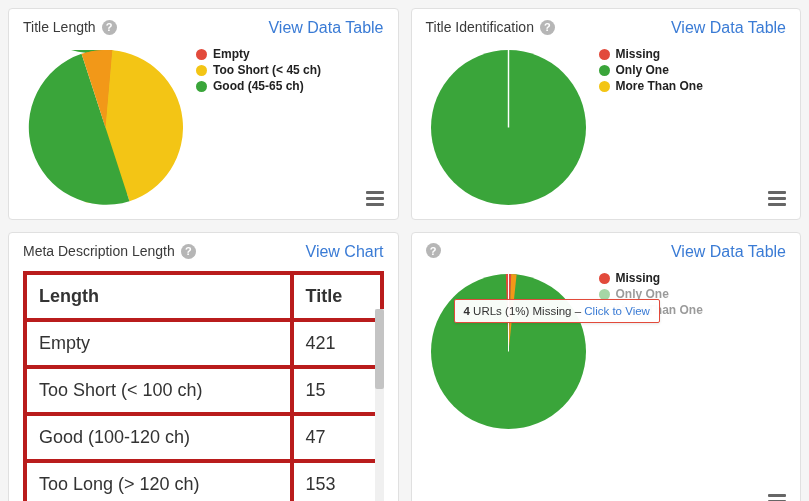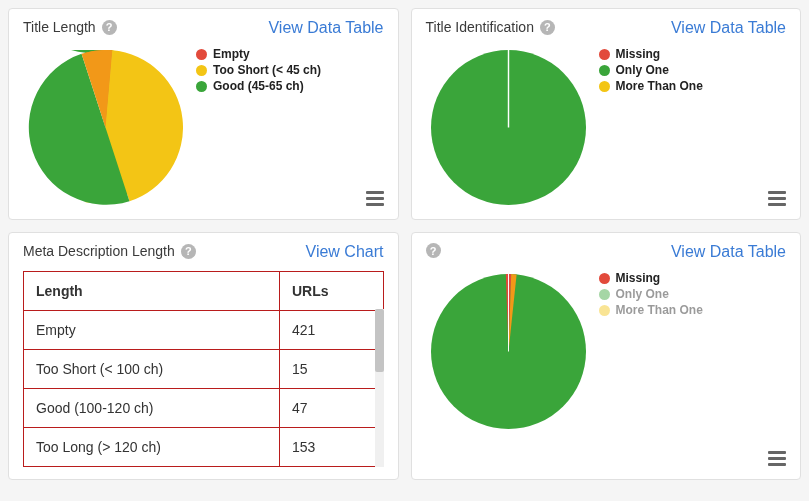--- a/index.html
+++ b/index.html
@@ -96,22 +96,22 @@
     margin: 3px 0;
     border-radius: 1px;
   }
   table {
     width: 100%;
     border-collapse: collapse;
   }
   th, td {
     text-align: left;
     padding: 11px 12px;
-    font-size: 14px;
-    border: 1px solid #b91c1c;
+    font-size: 18px;
+    border: 4px solid #b91c1c;
     color: #333;
   }
   th {
     font-weight: 700;
     background: #fff;
   }
   .table-wrap {
     position: relative;
   }
   .table-scroll {
@@ -244,21 +244,21 @@
         <span>Meta Description Length</span>
         <span class="help-icon">?</span>
       </div>
       <a class="card-link">View Chart</a>
     </div>
     <div class="table-wrap">
       <table>
         <thead>
           <tr>
             <th>Length</th>
-            <th>URLs</th>
+            <th>Title</th>
           </tr>
         </thead>
         <tbody>
           <tr>
             <td>Empty</td>
             <td>421</td>
           </tr>
           <tr>
             <td>Too Short (&lt; 100 ch)</td>
             <td>15</td>
@@ -303,20 +303,23 @@
           </div>
         <div class="legend-item" style="opacity:.45">
             <span class="legend-dot" style="background:#3aa53a"></span>
             <span>Only One</span>
           </div>
         <div class="legend-item" style="opacity:.45">
             <span class="legend-dot" style="background:#f3c515"></span>
             <span>More Than One</span>
           </div>
       </div>
+      <div class="tooltip" style="left:28px; top:28px;">
+        <span class="tt-count">4</span><span> URLs (1%) Missing – </span><span class="tt-link">Click to View</span>
+      </div>
     </div>
     <div class="hamburger">
         <div></div>
         <div></div>
         <div></div>
       </div>
   </div>
 
 </div>
 

